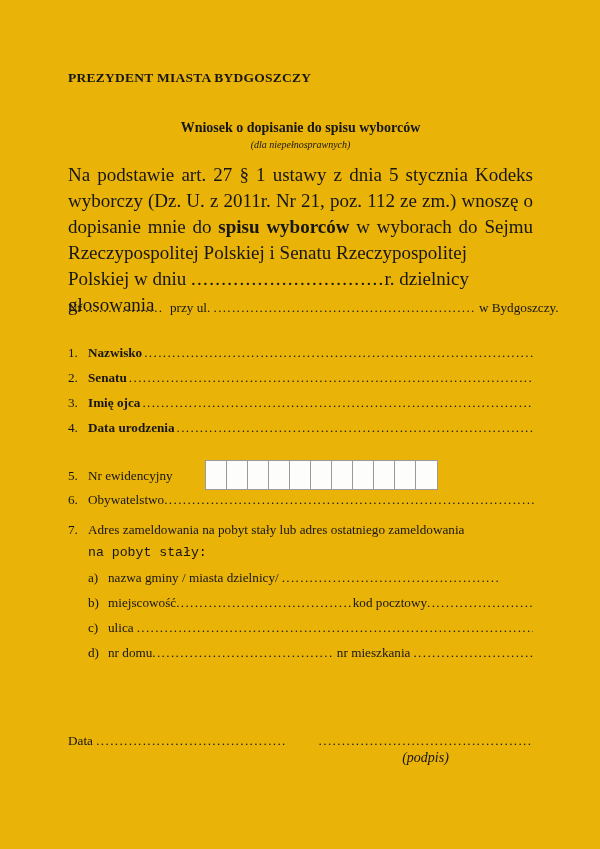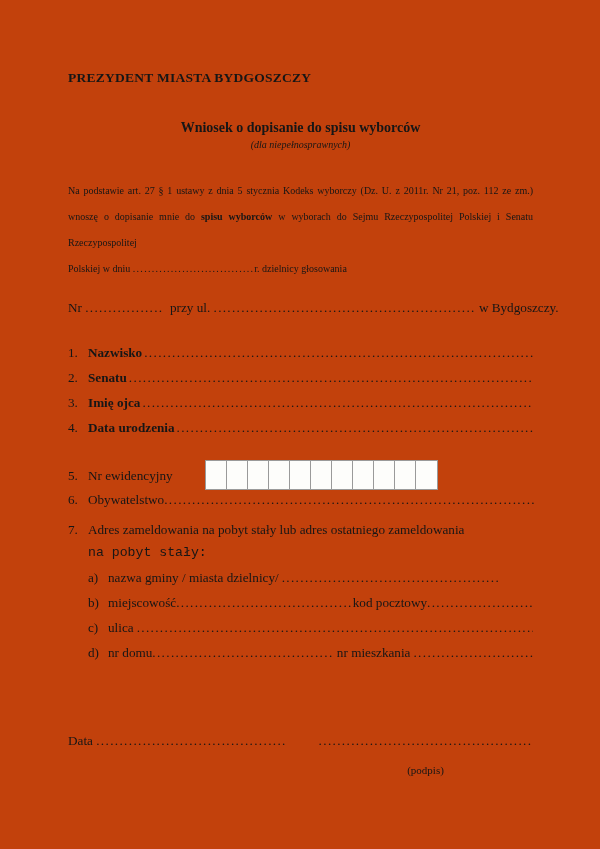--- a/index.html
+++ b/index.html
@@ -14,21 +14,21 @@
     color: #161616;
     overflow: hidden;
     position: relative;
     -webkit-font-smoothing: antialiased;
   }
   .page {
     position: absolute;
     left: 0; top: 0;
     width: 600px;
     height: 849px;
-    background: #c2410c;
+    background: #eab308;
   }
   .content {
     position: absolute;
     left: 68px;
     top: 0;
     width: 465px;
   }
 
   
   .authority {
@@ -56,23 +56,23 @@
     width: 465px;
     text-align: center;
     font-size: 10px;
     font-style: italic;
   }
 
   
   .legal {
     position: absolute;
     left: 0;
-    top: 178px;
-    width: 465px;
-    font-size: 10px;
+    top: 162px;
+    width: 465px;
+    font-size: 19px;
     line-height: 26px;
     text-align: justify;
     text-justify: inter-word;
   }
   .legal b { font-weight: bold; }
   .legal .lastline { text-align: left; }
 
   .dots-inline {
     letter-spacing: 1.3px;
   }
@@ -257,22 +257,23 @@
     text-align: center;
   }
   .sign-right .rule {
     letter-spacing: 1.35px;
     white-space: nowrap;
     display: block;
     overflow: hidden;
   }
   .sign-right .caption {
     display: block;
-    margin-top: 15px;
-    font-size: 11px;
+    margin-top: 1px;
+    font-size: 14px;
+    font-style: italic;
   }
 </style>
 </head>
 <body>
 
 <div class="page">
   <div class="content">
 
     <div class="authority">PREZYDENT MIASTA BYDGOSZCZY</div>
 

